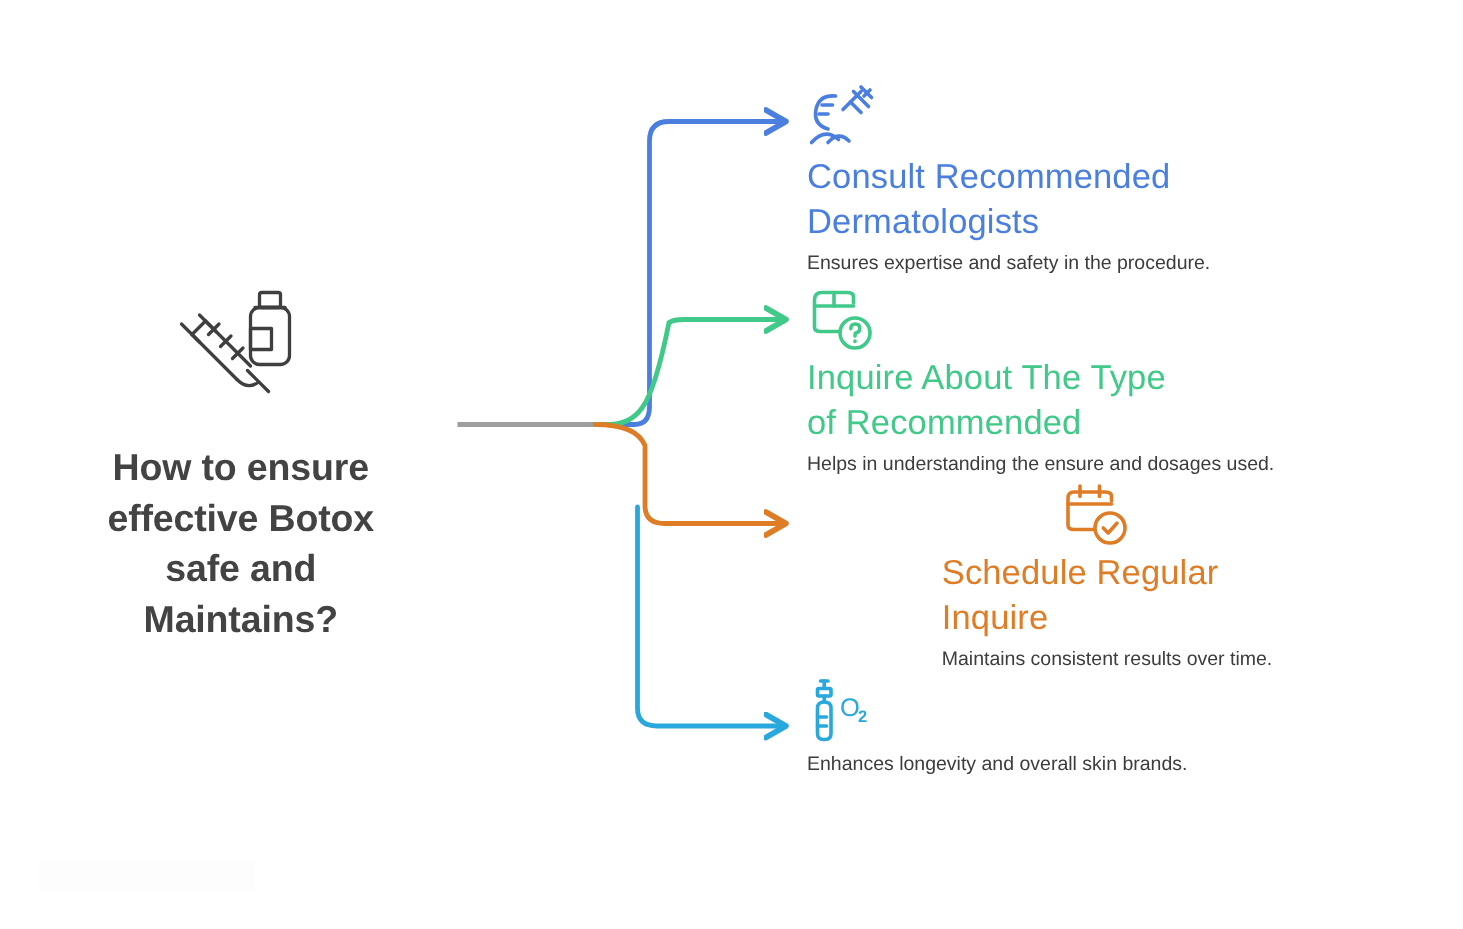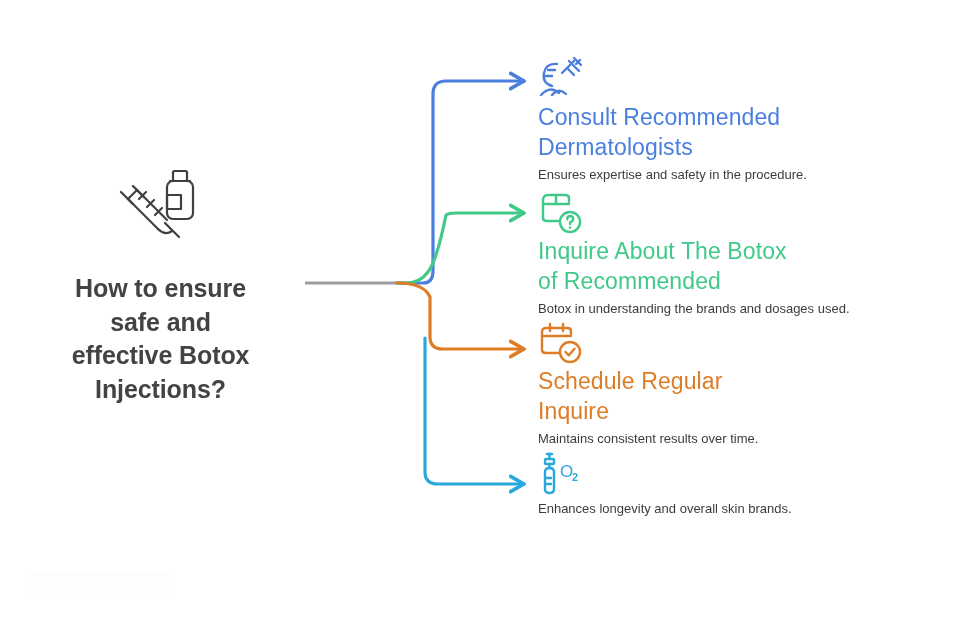--- a/index.html
+++ b/index.html
@@ -19,21 +19,21 @@
     position: relative;
     width: 975px;
     height: 619px;
     background: #ffffff;
   }
 
   
   .root-node {
     position: absolute;
     left: 28px;
-    top: 168px;
+    top: 192px;
     width: 265px;
     display: flex;
     flex-direction: column;
     align-items: center;
   }
   .root-icon {
     width: 96px;
     height: 80px;
     display: block;
   }
@@ -83,21 +83,21 @@
   }
   .branch-desc {
     font-size: 13px;
     line-height: 1.42;
     color: #3c3c3c;
     margin: 3px 0 0 0;
   }
 
   #branch-1 { left: 538px; top: 52px;  width: 400px; }
   #branch-2 { left: 538px; top: 186px; width: 400px; }
-  #branch-3 { left: 538px; top: 316px; width: 400px; }
+  #branch-3 { left: 538px; top: 316px; width: 400px; align-items: center; }
   #branch-4 { left: 538px; top: 447px; width: 400px; }
 
   
   .watermark {
     position: absolute;
     left: 26px;
     top: 573px;
     width: 144px;
     height: 21px;
     background: #fdfdfd;
@@ -130,23 +130,23 @@
         <line x1="26" y1="31" x2="33" y2="24"></line>
         <line x1="34" y1="39" x2="41" y2="32"></line>
         <line x1="42" y1="47" x2="49" y2="40"></line>
 
         <path d="M45 61 q7 7 14 2"></path>
         <line x1="52" y1="55" x2="66" y2="69"></line>
       </g>
     </svg>
     <div class="root-title">
       <div>How to ensure</div>
+      <div>effective Botox</div>
       <div>safe and</div>
-      <div>effective Botox</div>
-      <div>Injections?</div>
+      <div>Maintains?</div>
     </div>
   </div>
 
   <svg class="connectors" viewBox="0 0 975 619">
     <defs>
       <marker id="ah-blue" markerWidth="7" markerHeight="7" refX="4.6" refY="3" orient="auto">
         <path d="M0.4,0.6 L4.6,3 L0.4,5.4" fill="none" stroke="#4a7fe0" stroke-width="1.15" stroke-linecap="round" stroke-linejoin="round"></path>
       </marker>
       <marker id="ah-green" markerWidth="7" markerHeight="7" refX="4.6" refY="3" orient="auto">
         <path d="M0.4,0.6 L4.6,3 L0.4,5.4" fill="none" stroke="#41c98a" stroke-width="1.15" stroke-linecap="round" stroke-linejoin="round"></path>
@@ -207,24 +207,24 @@
         <line x1="5" y1="14" x2="31" y2="14"></line>
         <line x1="18" y1="5" x2="18" y2="14"></line>
 
         <circle cx="32" cy="32" r="10"></circle>
         <path d="M29.2 29.2 q0 -3.2 3 -3.2 q3 0 3 3 q0 2.4 -3 3.2 L32 34"></path>
         <line x1="32" y1="37.4" x2="32" y2="37.6"></line>
       </g>
     </svg>
     <div class="branch-text">
       <p class="branch-heading" style="color:#41c98a;">
-        <span>Inquire About The Botox</span><br>
+        <span>Inquire About The Type</span><br>
         <span>of Recommended</span>
       </p>
-      <p class="branch-desc">Botox in understanding the brands and dosages used.</p>
+      <p class="branch-desc">Helps in understanding the ensure and dosages used.</p>
     </div>
   </div>
 
   <div class="branch" id="branch-3">
     <svg class="branch-icon" viewBox="0 0 46 46">
       <g fill="none" stroke="#df7c26" stroke-width="2.4" stroke-linecap="round" stroke-linejoin="round">
 
         <path d="M33 14 L33 11 Q33 8 29 8 L8 8 Q4 8 4 12 L4 30 Q4 33 8 33 L21 33"></path>
 
         <line x1="4" y1="16" x2="33" y2="16"></line>

